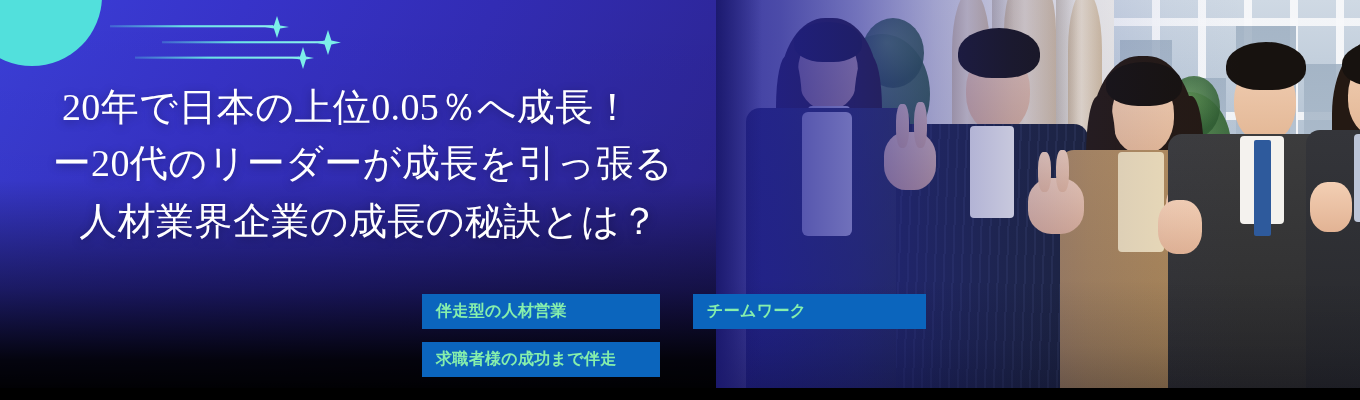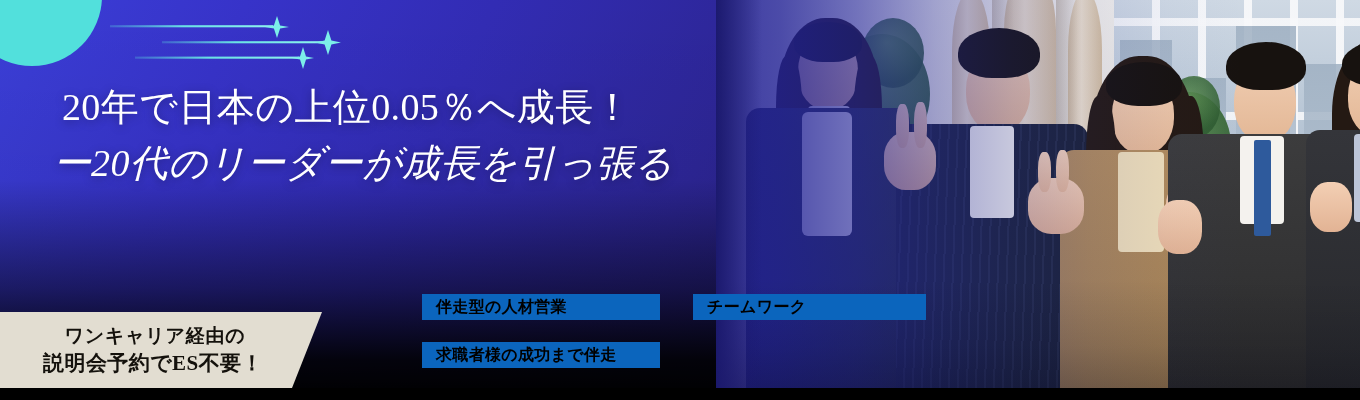--- a/index.html
+++ b/index.html
@@ -153,21 +153,21 @@
   
   .headline {
     position:absolute; left:0; top:80px; width:716px;
     color:#ffffff;
     font-family:"Liberation Serif", "DejaVu Serif", serif;
     text-align:center;
     text-shadow:0 2px 10px rgba(0,0,0,.35);
   }
   .hl-line { white-space:nowrap; letter-spacing:.01em; }
   .hl-1 { font-size:38px; line-height:54px; margin-left:-22px; }
-  .hl-2 { font-size:38px; line-height:58px; margin-left:10px;font-style:italic; }
+  .hl-2 { font-size:38px; line-height:58px; margin-left:10px; }
   .hl-3 { font-size:38px; line-height:58px; margin-left:22px; }
 
   
   .ribbon {
     position:absolute; left:0; top:312px;
     width:322px; height:76px;
     background:#e2ddd1;
     clip-path:polygon(0 0, 322px 0, 292px 76px, 0 76px);
     display:flex; flex-direction:column;
     align-items:center; justify-content:center;
@@ -175,28 +175,28 @@
     font-family:"Liberation Serif","DejaVu Serif",serif;
     font-weight:700;
   }
   .ribbon-l1 { font-size:19px; line-height:26px; letter-spacing:.04em; padding-right:12px; }
   .ribbon-l2 { font-size:21px; line-height:28px; letter-spacing:.02em; padding-right:16px; }
 
   
   .badge {
     position:absolute;
     background:#0b65bd;
-    color:#000000;
+    color:#86efac;
     font-family:"Liberation Sans","DejaVu Sans",sans-serif;
     font-weight:700;
     font-size:16px;
     display:flex; align-items:center;
     padding-left:14px;
     letter-spacing:.02em;
-    height:26px;
+    height:35px;
   }
   .badge-a { left:422px; top:294px; width:238px; }
   .badge-b { left:422px; top:342px; width:238px; }
   .badge-c { left:693px; top:294px; width:233px; }
   .badge-d { left:693px; top:342px; width:233px; }
 
   
   .bottom-band {
     position:absolute; left:0; right:0; bottom:0; height:12px;
     background:#000;
@@ -319,25 +319,22 @@
     <rect x="162" y="41.2" width="162" height="2.1" fill="url(#lg1)"></rect>
     <rect x="135" y="56.6" width="164" height="2.1" fill="url(#lg1)"></rect>
     <path d="M277 16 L280.1 25.4 L289 27 L280.1 28.6 L277 38 L273.9 28.6 L265 27 L273.9 25.4 Z" fill="#7ceee9"></path>
     <path d="M328 30 L331.4 40.6 L341 42.5 L331.4 44.4 L328 55 L324.6 44.4 L315 42.5 L324.6 40.6 Z" fill="#7ceee9"></path>
     <path d="M303 47 L306 56.4 L314 58 L306 59.6 L303 69 L300 59.6 L292 58 L300 56.4 Z" fill="#7ceee9"></path>
   </svg>
 
   <div class="headline">
     <div class="hl-line hl-1">20年で日本の上位0.05％へ成長！</div>
     <div class="hl-line hl-2">ー20代のリーダーが成長を引っ張る</div>
+    <div class="hl-line hl-3">人材業界企業の成長の秘訣とは？</div>
   </div>
 
-  <div class="ribbon">
-    <div class="ribbon-l1">ワンキャリア経由の</div>
-    <div class="ribbon-l2">説明会予約でES不要！</div>
-  </div>
 
   <div class="badge badge-a">伴走型の人材営業</div>
   <div class="badge badge-c">チームワーク</div>
   <div class="badge badge-b">求職者様の成功まで伴走</div>
 
   <div class="bottom-band"></div>
 </div>
 
 </body></html>

